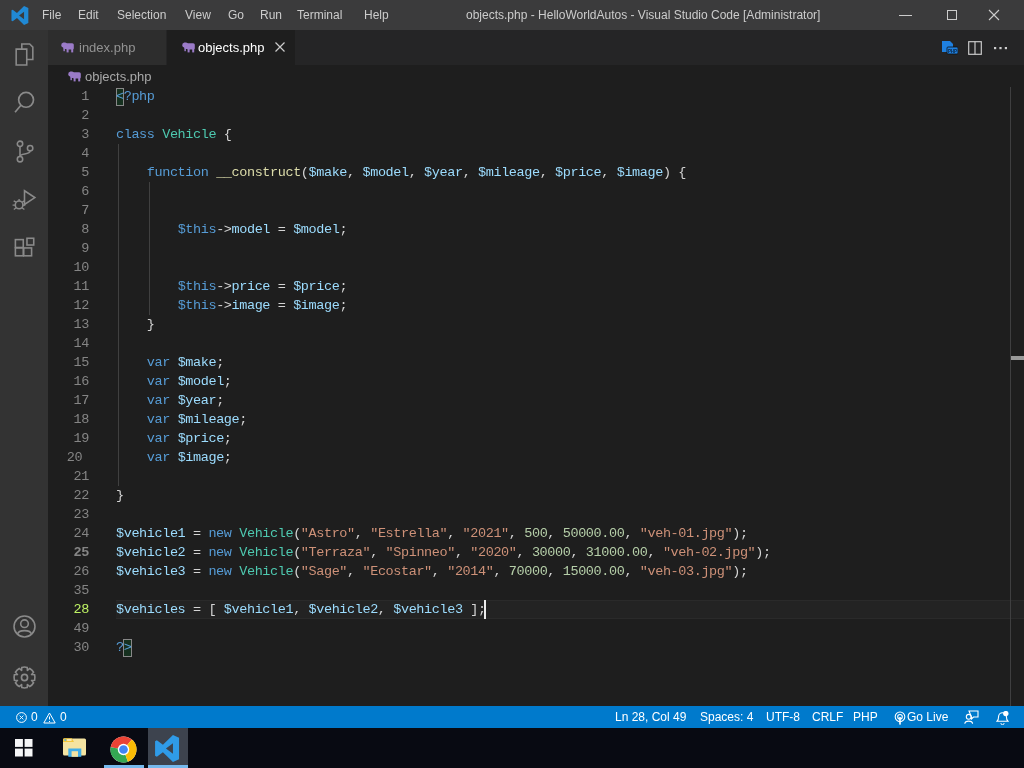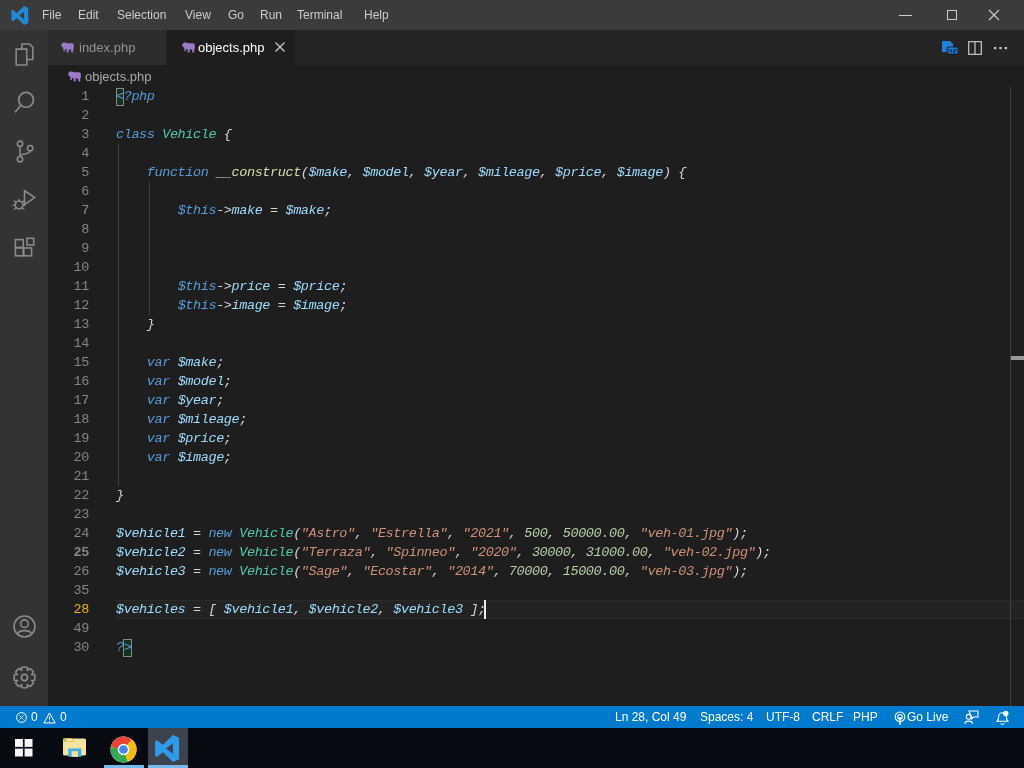--- a/index.html
+++ b/index.html
@@ -13,21 +13,21 @@
   #actbar { left:0; top:30px; width:48px; height:676px; background:#333333; }
   .act { position:absolute; left:10.5px; width:27px; height:27px; }
   #tabs { left:48px; top:30px; width:976px; height:35px; background:#252526; }
   #tab1 { position:absolute; left:0; top:0; width:118px; height:35px; background:#2d2d2d; }
   #tab2 { position:absolute; left:119px; top:0; width:128px; height:35px; background:#1e1e1e; }
   .tablabel { position:absolute; top:0; height:35px; line-height:36px; font-size:13px; }
   #crumb { left:48px; top:65px; width:976px; height:22px; background:#1e1e1e; }
   #editor { left:48px; top:87px; width:976px; height:619px; background:#1e1e1e;
     font-family:"Liberation Mono", monospace; font-size:13.5px; letter-spacing:-0.40px; }
   .ln { position:absolute; left:12px; width:29px; text-align:right; height:19px; line-height:19px; color:#858585; }
-  .cl { position:absolute; left:68px; height:19px; line-height:19px; white-space:pre; color:#d4d4d4;font-style:italic; }
+  .cl { position:absolute; left:68px; height:19px; line-height:19px; white-space:pre; color:#d4d4d4; }
   .k { color:#569cd6; } .c { color:#4ec9b0; } .f { color:#dcdcaa;text-align:center; }
   .v { color:#9cdcfe; } .s { color:#ce9178; } .n { color:#b5cea8; }
   .guide { position:absolute; width:1px; background:#404040; }
   #status { left:0; top:706px; width:1024px; height:22px; background:#007acc; color:#ffffff; font-size:12px; }
   .st { position:absolute; top:0; height:22px; line-height:22px; white-space:pre; }
   #taskbar { left:0; top:728px; width:1024px; height:40px; background:#080a12; }
 </style>
 </head>
 <body>
 <div id="stage">
@@ -37,20 +37,21 @@
       <path fill="#2089d5" fill-rule="evenodd" d="M96.5 10.6 73.9 0 36.7 36.4 14.3 19.4 7.7 22.9v54.2l6.6 3.5 22.4-17 37.2 36.4 22.6-10.6zM73.9 30.1v39.8L47.9 50z"></path>
     </svg>
     <span class="menuitem" style="left:42px">File</span>
     <span class="menuitem" style="left:78px">Edit</span>
     <span class="menuitem" style="left:117px">Selection</span>
     <span class="menuitem" style="left:185px">View</span>
     <span class="menuitem" style="left:228px">Go</span>
     <span class="menuitem" style="left:260px">Run</span>
     <span class="menuitem" style="left:297px">Terminal</span>
     <span class="menuitem" style="left:364px">Help</span>
+    <span id="wintitle">objects.php - HelloWorldAutos - Visual Studio Code [Administrator]</span>
     <svg class="abs" style="left:899px;top:0" width="14" height="30">
         <rect x="0" y="15" width="13" height="1" fill="#cccccc"></rect>
       </svg>
     <svg class="abs" style="left:946px;top:0" width="14" height="30">
         <rect x="1.5" y="10.5" width="9" height="9" fill="none" stroke="#cccccc" stroke-width="1"></rect>
       </svg>
     <svg class="abs" style="left:988px;top:0" width="14" height="30">
         <path d="M1 10 L11 20 M11 10 L1 20" stroke="#cccccc" stroke-width="1.1"></path>
       </svg>
   </div>
@@ -158,55 +159,55 @@
       <div class="ln" style="top:0px;">1</div>
       <div class="cl" style="top:0px"><span class="k">&lt;?php</span></div>
       <div class="ln" style="top:19px;">2</div>
       <div class="ln" style="top:38px;">3</div>
       <div class="cl" style="top:38px"><span class="k">class</span> <span class="c">Vehicle</span> {</div>
       <div class="ln" style="top:57px;">4</div>
       <div class="ln" style="top:76px;">5</div>
       <div class="cl" style="top:76px">    <span class="k">function</span> <span class="f">__construct</span>(<span class="v">$make</span>, <span class="v">$model</span>, <span class="v">$year</span>, <span class="v">$mileage</span>, <span class="v">$price</span>, <span class="v">$image</span>) {</div>
       <div class="ln" style="top:95px;">6</div>
       <div class="ln" style="top:114px;">7</div>
-      <div class="cl" style="top:114px">        <span class="k">$this</span>-&gt;<span class="v">make</span> = <span class="v">$make</span>;</div>
       <div class="ln" style="top:133px;">8</div>
+      <div class="cl" style="top:133px">        <span class="k">$this</span>-&gt;<span class="v">model</span> = <span class="v">$model</span>;</div>
       <div class="ln" style="top:152px;">9</div>
       <div class="ln" style="top:171px;">10</div>
       <div class="ln" style="top:190px;">11</div>
       <div class="cl" style="top:190px">        <span class="k">$this</span>-&gt;<span class="v">price</span> = <span class="v">$price</span>;</div>
       <div class="ln" style="top:209px;">12</div>
       <div class="cl" style="top:209px">        <span class="k">$this</span>-&gt;<span class="v">image</span> = <span class="v">$image</span>;</div>
       <div class="ln" style="top:228px;">13</div>
       <div class="cl" style="top:228px">    }</div>
       <div class="ln" style="top:247px;">14</div>
       <div class="ln" style="top:266px;">15</div>
       <div class="cl" style="top:266px">    <span class="k">var</span> <span class="v">$make</span>;</div>
       <div class="ln" style="top:285px;">16</div>
       <div class="cl" style="top:285px">    <span class="k">var</span> <span class="v">$model</span>;</div>
       <div class="ln" style="top:304px;">17</div>
       <div class="cl" style="top:304px">    <span class="k">var</span> <span class="v">$year</span>;</div>
       <div class="ln" style="top:323px;">18</div>
       <div class="cl" style="top:323px">    <span class="k">var</span> <span class="v">$mileage</span>;</div>
       <div class="ln" style="top:342px;">19</div>
       <div class="cl" style="top:342px">    <span class="k">var</span> <span class="v">$price</span>;</div>
-      <div class="ln" style="top:361px;">20</div>
+      <div class="ln" style="top:361px;text-align:center;">20</div>
       <div class="cl" style="top:361px">    <span class="k">var</span> <span class="v">$image</span>;</div>
       <div class="ln" style="top:380px;">21</div>
       <div class="ln" style="top:399px;">22</div>
       <div class="cl" style="top:399px">}</div>
       <div class="ln" style="top:418px;">23</div>
       <div class="ln" style="top:437px;">24</div>
       <div class="cl" style="top:437px"><span class="v">$vehicle1</span> = <span class="k">new</span> <span class="c">Vehicle</span>(<span class="s">"Astro"</span>, <span class="s">"Estrella"</span>, <span class="s">"2021"</span>, <span class="n">500</span>, <span class="n">50000.00</span>, <span class="s">"veh-01.jpg"</span>);</div>
       <div class="ln" style="top:456px;font-weight:bold;">25</div>
       <div class="cl" style="top:456px"><span class="v">$vehicle2</span> = <span class="k">new</span> <span class="c">Vehicle</span>(<span class="s">"Terraza"</span>, <span class="s">"Spinneo"</span>, <span class="s">"2020"</span>, <span class="n">30000</span>, <span class="n">31000.00</span>, <span class="s">"veh-02.jpg"</span>);</div>
       <div class="ln" style="top:475px;">26</div>
       <div class="cl" style="top:475px"><span class="v">$vehicle3</span> = <span class="k">new</span> <span class="c">Vehicle</span>(<span class="s">"Sage"</span>, <span class="s">"Ecostar"</span>, <span class="s">"2014"</span>, <span class="n">70000</span>, <span class="n">15000.00</span>, <span class="s">"veh-03.jpg"</span>);</div>
       <div class="ln" style="top:494px;">35</div>
-      <div class="ln" style="top:513px;color:#eab308">28</div>
+      <div class="ln" style="top:513px;color:#bef264">28</div>
       <div class="cl" style="top:513px"><span class="v">$vehicles</span> = [ <span class="v">$vehicle1</span>, <span class="v">$vehicle2</span>, <span class="v">$vehicle3</span> ];</div>
       <div class="ln" style="top:532px;">49</div>
       <div class="ln" style="top:551px;">30</div>
       <div class="cl" style="top:551px"><span class="k">?&gt;</span></div>
       <div style="position:absolute;left:436px;top:513px;width:2px;height:19px;background:#ececec"></div>
       <div style="position:absolute;left:962px;top:0;width:1px;height:619px;background:#3f3f40"></div>
       <div style="position:absolute;left:963px;top:269px;width:13px;height:3.5px;background:#9a9a9a"></div>
     </div>
 
   <div class="abs" id="status">

